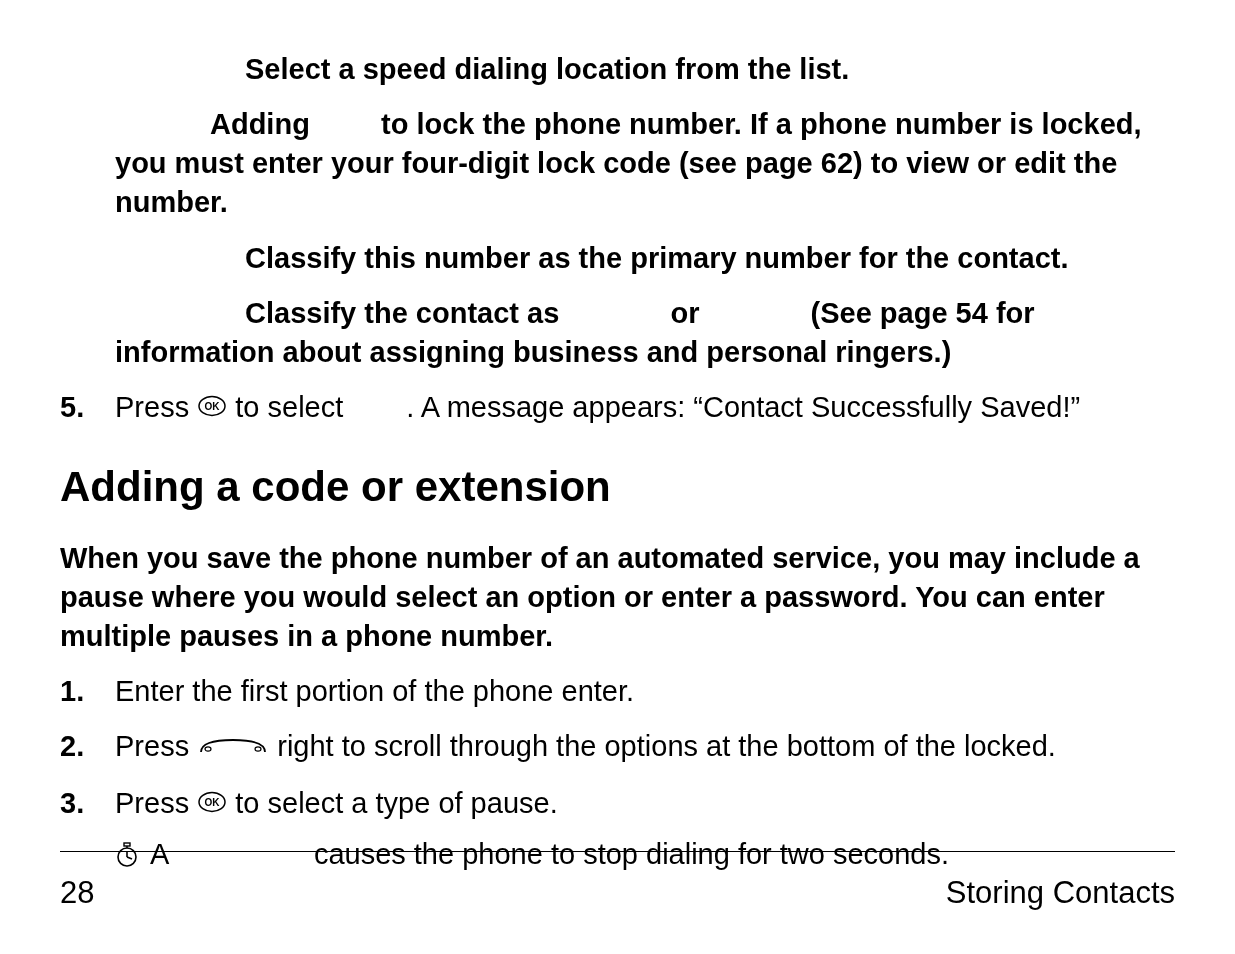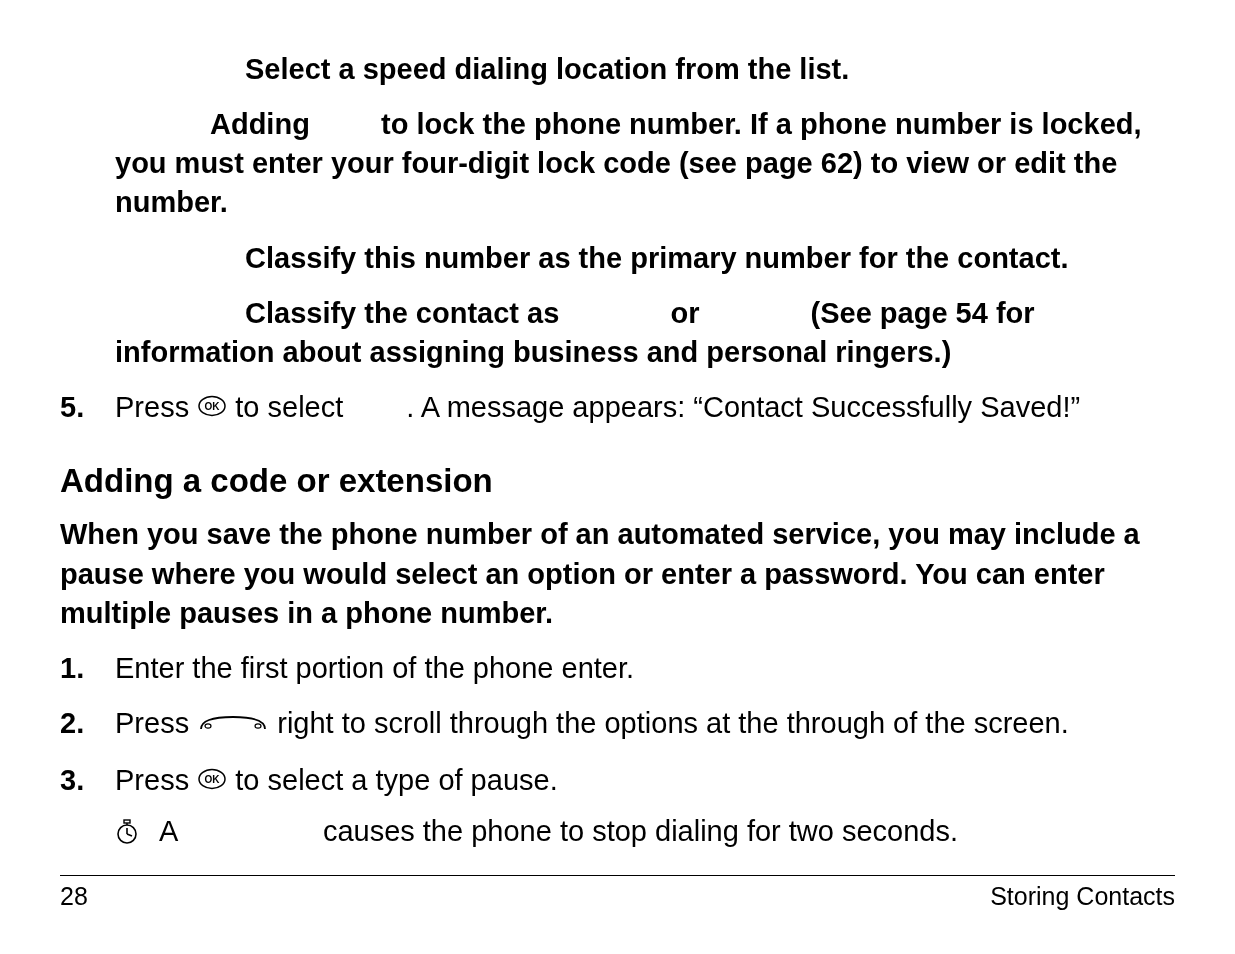--- a/index.html
+++ b/index.html
@@ -31,23 +31,23 @@
   }
   .list-num {
     font-weight: bold;
     width: 55px;
     flex: 0 0 55px;
   }
   .list-body {
     flex: 1 1 auto;
   }
   h2.section-heading {
-    font-size: 33px;
+    font-size: 42px;
     font-weight: bold;
-    margin: 30px 0 12px 0;
+    margin: 30px 0 23px 0;
   }
   .para {
     margin-bottom: 16px;
     font-weight: bold;
   }
   .inline-icon {
     display: inline-block;
     vertical-align: middle;
     position: relative;
     top: -2px;
@@ -57,30 +57,30 @@
     padding-left: 55px;
     position: relative;
   }
   .sub-bullet .sb-icon {
     position: absolute;
     left: 55px;
     top: 4px;
   }
   .sub-bullet .sb-text {
     display: block;
-    margin-left: 44px;
+    margin-left: 35px;
   }
   .footer {
     position: absolute;
     left: 60px;
     right: 60px;
     bottom: 40px;
     border-top: 1.5px solid #000;
-    padding-top: 4px;
-    font-size: 25px;
+    padding-top: 20px;
+    font-size: 31px;
     display: flex;
     justify-content: space-between;
   }
   .gap-small { display: inline-block; width: 55px; }
   .gap-med   { display: inline-block; width: 95px; }
   .gap-large { display: inline-block; width: 130px; }
 </style>
 </head>
 <body>
 
@@ -135,21 +135,21 @@
     <div class="list-num">2.</div>
     <div class="list-body">
       <span>Press</span>
       <span class="inline-icon">
         <svg width="72" height="20" viewBox="0 0 72 20">
           <path d="M4,16 Q4,4 36,4 Q68,4 68,16" fill="none" stroke="#000" stroke-width="1.8"></path>
           <ellipse cx="11" cy="13" rx="3" ry="2.2" fill="none" stroke="#000" stroke-width="1.2"></ellipse>
           <ellipse cx="61" cy="13" rx="3" ry="2.2" fill="none" stroke="#000" stroke-width="1.2"></ellipse>
         </svg>
       </span>
-      <span>right to scroll through the options at the through of the screen.</span>
+      <span>right to scroll through the options at the bottom of the locked.</span>
     </div>
   </div>
 
   <div class="list-item" style="margin-bottom:10px;">
     <div class="list-num">3.</div>
     <div class="list-body">
       <span>Press</span>
       <span class="inline-icon">
         <svg width="30" height="22" viewBox="0 0 30 22">
           <ellipse cx="15" cy="11" rx="13" ry="9.5" fill="none" stroke="#000" stroke-width="1.5"></ellipse>

